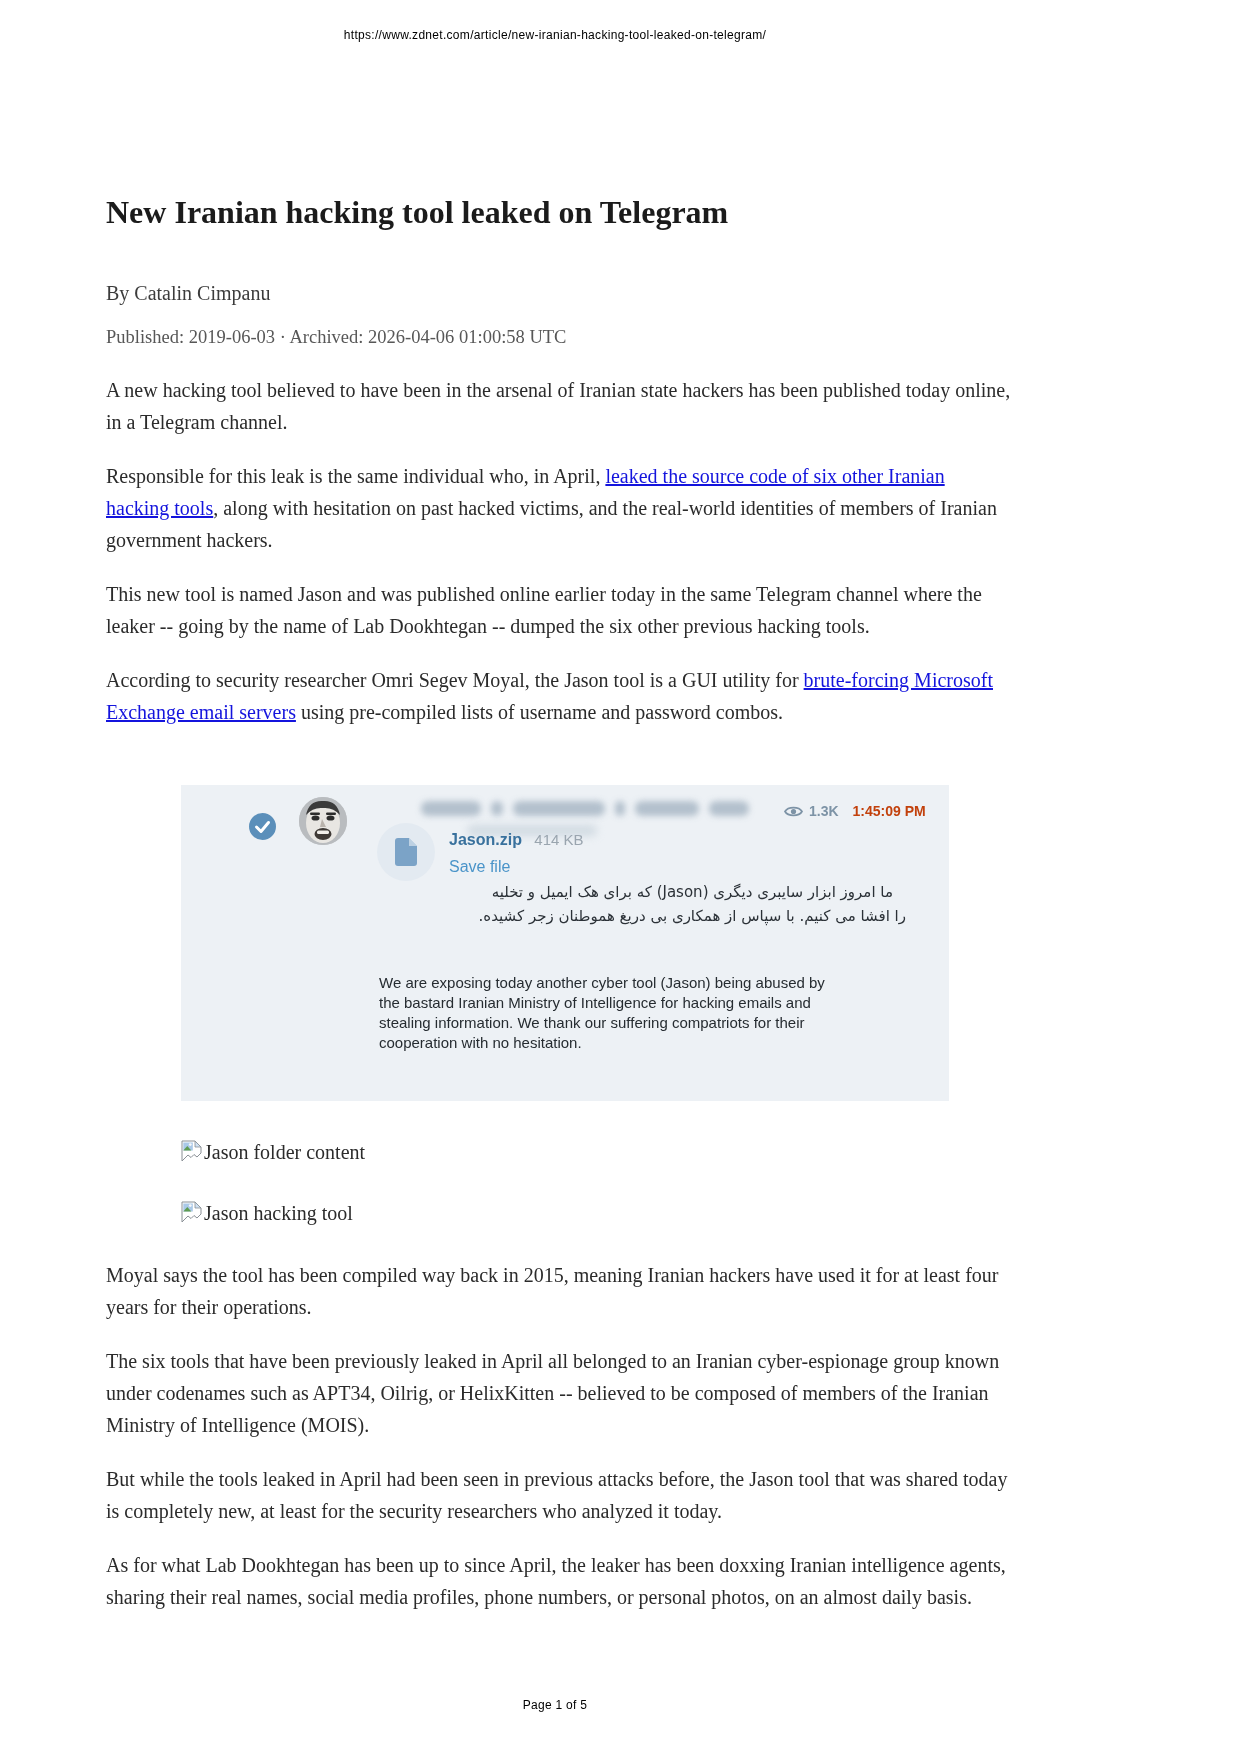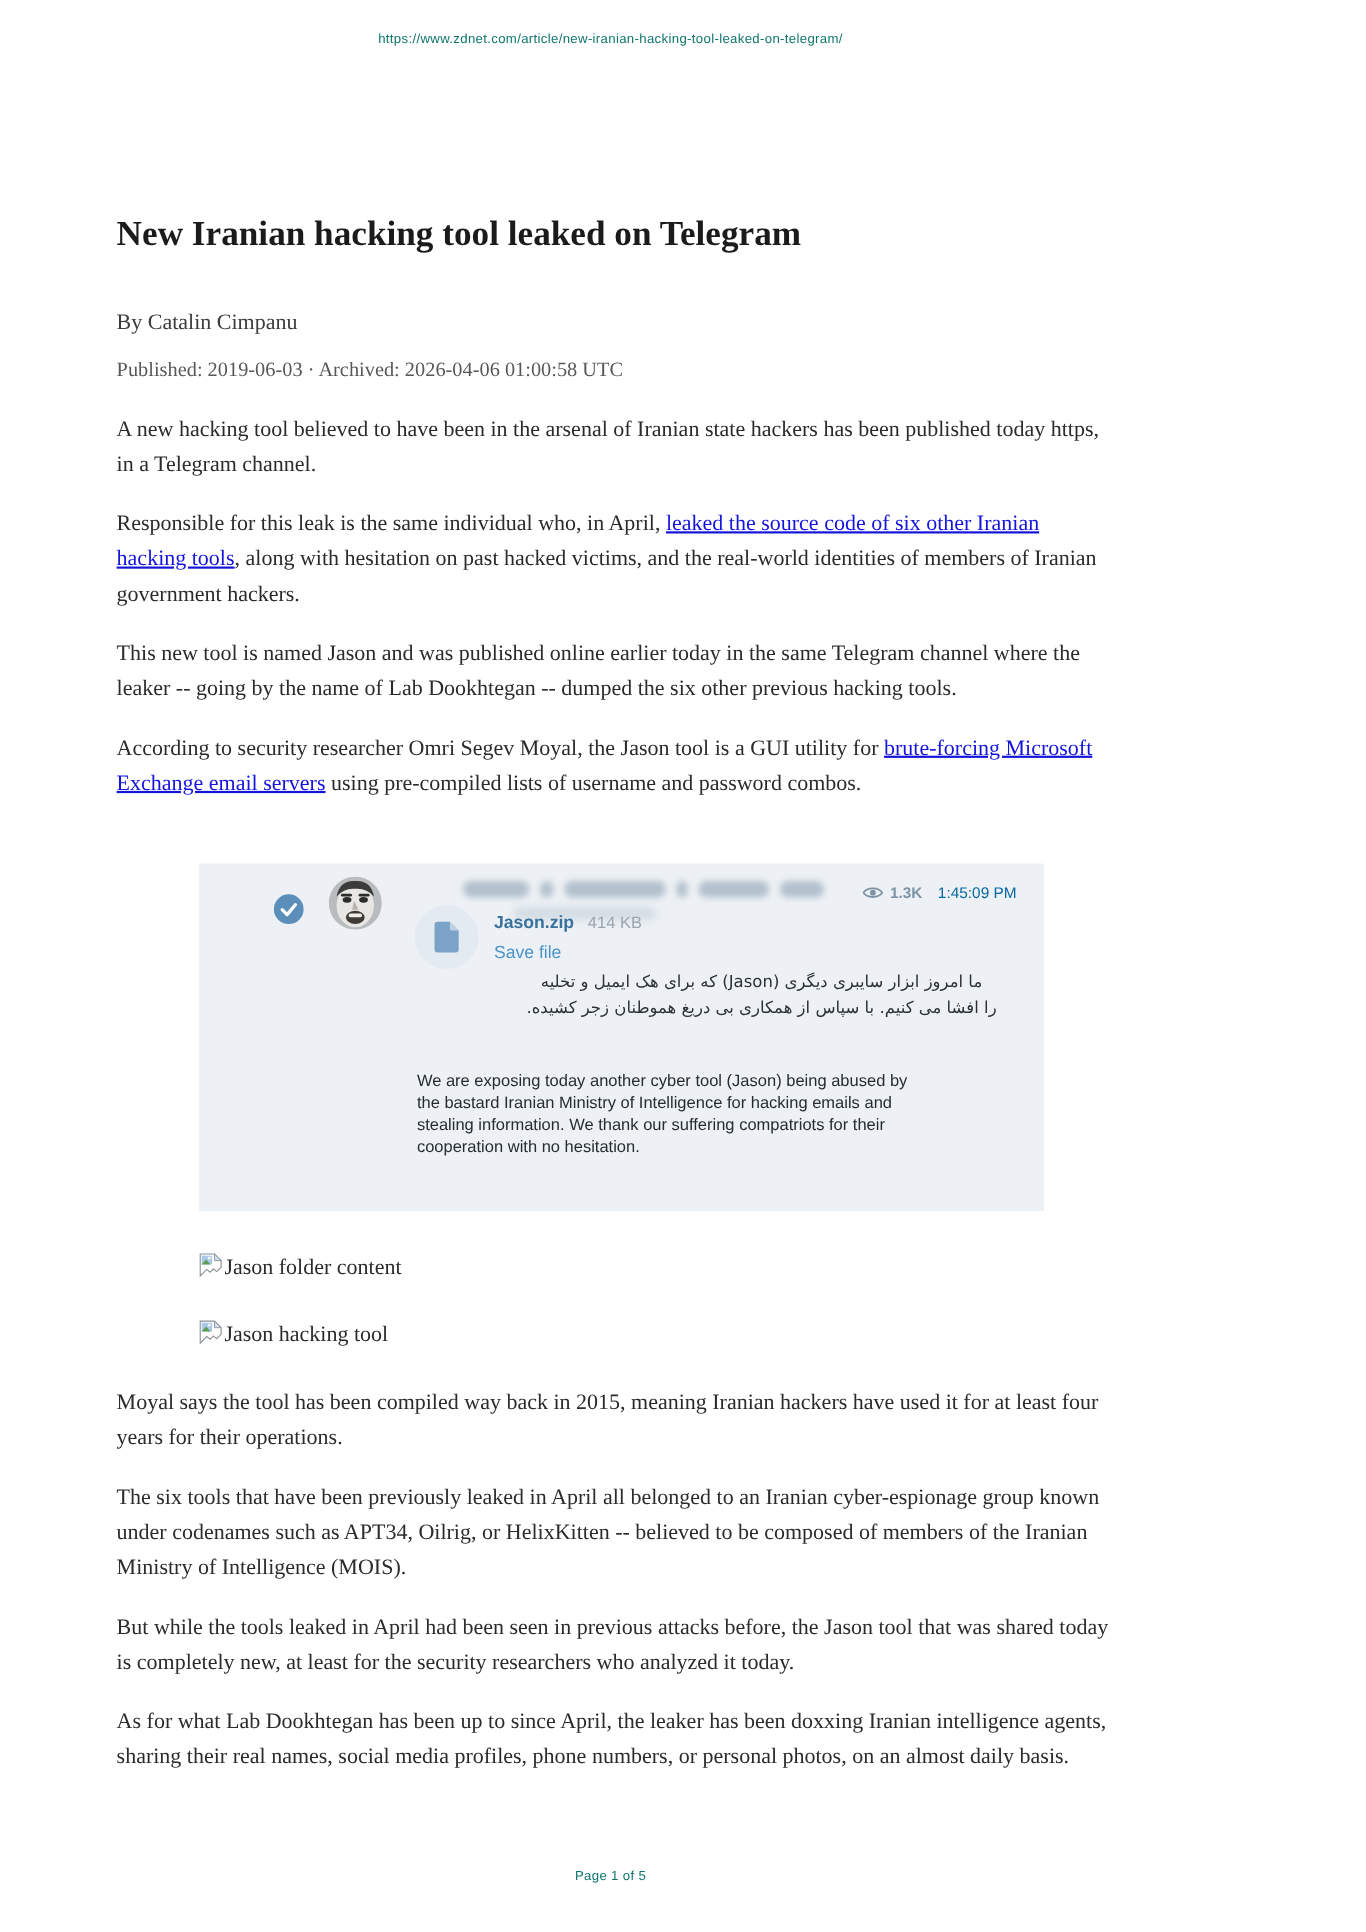--- a/index.html
+++ b/index.html
@@ -2,21 +2,21 @@
 <html><head>
 <meta charset="utf-8">
 <style>
   html,body { margin:0; padding:0; }
   body {
     width:1242px; height:1756px; background:#ffffff; position:relative;
     font-family:"Liberation Serif", serif; color:#2b2b2b; overflow:hidden;
   }
   .chrome-line {
     position:absolute; left:0; width:1110px; text-align:center;
-    font-family:"Liberation Sans", sans-serif; font-size:12px; color:#0f766e;
+    font-family:"Liberation Sans", sans-serif; font-size:12px; color:#000000;
     letter-spacing:.3px;
   }
   .chrome-header { top:28px; }
   .chrome-footer { top:1698px; }
 
   .article { position:absolute; left:106px; top:0; width:906px; }
   .title { margin:192px 0 0 0; font-size:32px; line-height:1.25; font-weight:bold; color:#1b1b1b; }
   .byline { margin-top:50px; font-size:20px; color:#3c3c3c; }
   .meta   { margin-top:22px; font-size:18.5px; color:#575757; }
   .body-copy { margin-top:26px; }
@@ -41,21 +41,21 @@
   .tg-blur i:nth-child(1){width:60px} .tg-blur i:nth-child(2){width:12px}
   .tg-blur i:nth-child(3){width:92px} .tg-blur i:nth-child(4){width:10px}
   .tg-blur i:nth-child(5){width:64px} .tg-blur i:nth-child(6){width:40px}
   .tg-blur2 {
     position:absolute; left:286px; top:40px; width:130px; height:11px;
     background:#c5d1da; border-radius:6px; filter:blur(4px); opacity:.7;
   }
   .tg-meta { position:absolute; left:603px; top:18px; display:flex; align-items:center; }
   .tg-eye { color:#7d93a6; margin-right:6px; display:flex; }
   .tg-views { font-weight:bold; font-size:14px; color:#7d93a6; }
-  .tg-time  { font-size:14px; color:#0369a1; margin-left:14px; }
+  .tg-time  { font-size:14px; color:#c2410c; margin-left:14px;font-weight:bold; }
   .tg-filecircle {
     position:absolute; left:196px; top:38px; width:58px; height:58px; border-radius:50%;
     background:#e3eaf1; display:flex; align-items:center; justify-content:center; color:#7ba3c7;
   }
   .tg-filename-row { position:absolute; left:268px; top:46px; font-size:16px; }
   .tg-filename { font-weight:bold; color:#39719d; cursor:pointer; }
   .tg-filesize { color:#9aa5af; font-size:15px; margin-left:8px; }
   .tg-save { position:absolute; left:268px; top:73px; font-size:16px; color:#4a94c9; cursor:pointer; }
   .tg-fa {
     position:absolute; right:43px; top:95px; text-align:center;
@@ -72,21 +72,21 @@
 <body>
 
 <div class="chrome-line chrome-header">https://www.zdnet.com/article/new-iranian-hacking-tool-leaked-on-telegram/</div>
 
 <div class="article">
   <h1 class="title">New Iranian hacking tool leaked on Telegram</h1>
   <div class="byline">By Catalin Cimpanu</div>
   <div class="meta">Published: 2019-06-03 · Archived: 2026-04-06 01:00:58 UTC</div>
 
   <div class="body-copy">
-    <p><span>A new hacking tool believed to have been in the arsenal of Iranian state hackers has been published today https, in a Telegram channel.</span></p>
+    <p><span>A new hacking tool believed to have been in the arsenal of Iranian state hackers has been published today online, in a Telegram channel.</span></p>
     <p><span>Responsible for this leak is the same individual who, in April, </span><a href="#">leaked the source code of six other Iranian hacking tools</a><span>, along with hesitation on past hacked victims, and the real-world identities of members of Iranian government hackers.</span></p>
     <p><span>This new tool is named Jason and was published online earlier today in the same Telegram channel where the leaker -- going by the name of Lab Dookhtegan -- dumped the six other previous hacking tools.</span></p>
     <p><span>According to security researcher Omri Segev Moyal, the Jason tool is a GUI utility for </span><a href="#">brute-forcing Microsoft Exchange email servers</a><span> using pre-compiled lists of username and password combos.</span></p>
 
     <div class="tg-shot">
       <div class="tg-check">
         <svg width="27" height="27" viewBox="0 0 27 27">
             <polyline points="7.5,14 12,18.5 19.5,9.5" fill="none" stroke="#ffffff" stroke-width="3" stroke-linecap="round" stroke-linejoin="round"></polyline>
           </svg>
       </div>

